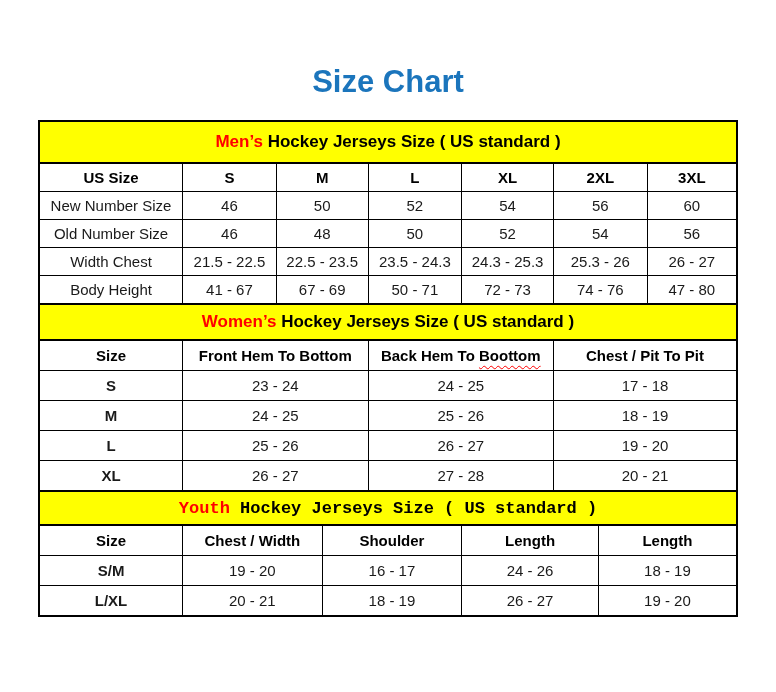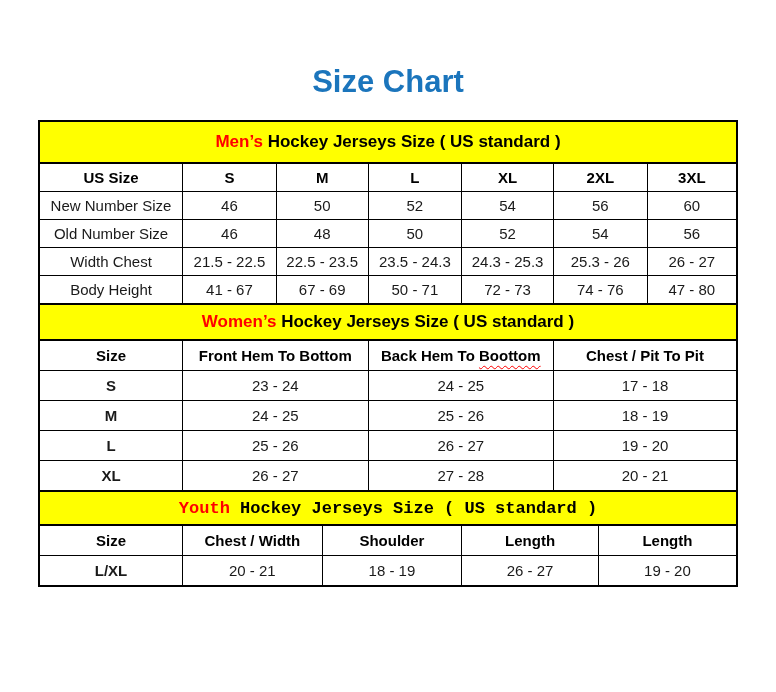--- a/index.html
+++ b/index.html
@@ -205,20 +205,27 @@
             <td colspan="5"><span class="hl">Youth</span><span> Hockey Jerseys Size ( US standard )</span></td>
           </tr>
           <tr class="head">
             <th>Size</th>
             <th>Chest / Width</th>
             <th>Shoulder</th>
             <th>Length</th>
             <th>Length</th>
           </tr>
           <tr class="row">
+            <td class="lbl lbl-bold">S/M</td>
+            <td>19 - 20</td>
+            <td>16 - 17</td>
+            <td>24 - 26</td>
+            <td>18 - 19</td>
+          </tr>
+          <tr class="row">
             <td class="lbl lbl-bold">L/XL</td>
             <td>20 - 21</td>
             <td>18 - 19</td>
             <td>26 - 27</td>
             <td>19 - 20</td>
           </tr>
         </tbody>
       </table>
     </div>
 </div>

